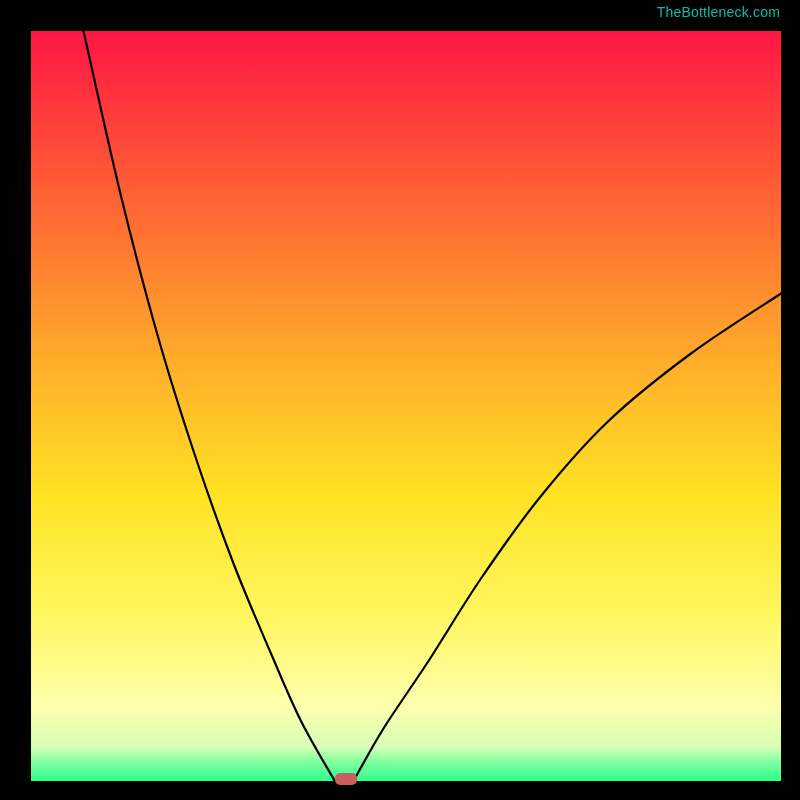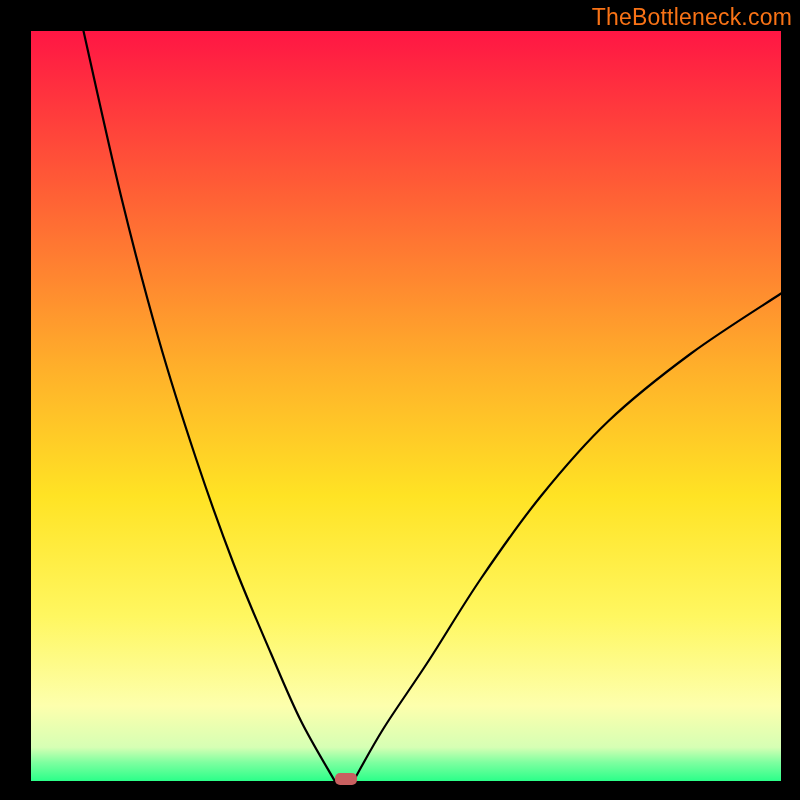--- a/index.html
+++ b/index.html
@@ -15,23 +15,23 @@
     position: absolute;
     top: 0;
     left: 0;
     width: 800px;
     height: 800px;
     background: #000;
   }
   .watermark {
     position: absolute;
     top: 4px;
-    right: 8px;
-    color: #f97316;
-    font-size: 23px;
+    right: 20px;
+    color: #14b8a6;
+    font-size: 14px;
     font-weight: 500;
     letter-spacing: 0.2px;
     z-index: 5;
   }
   svg {
     position: absolute;
     top: 0;
     left: 0;
   }
 </style>

